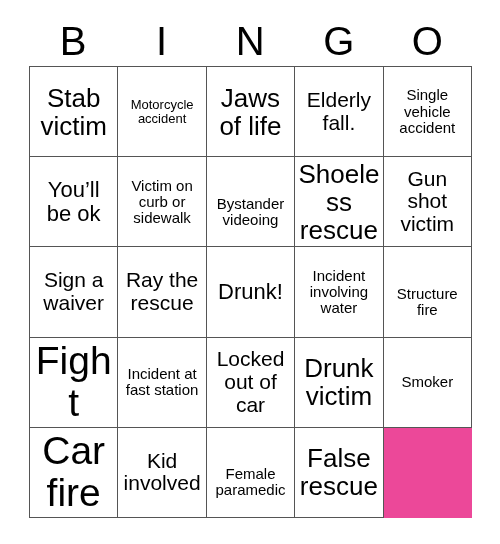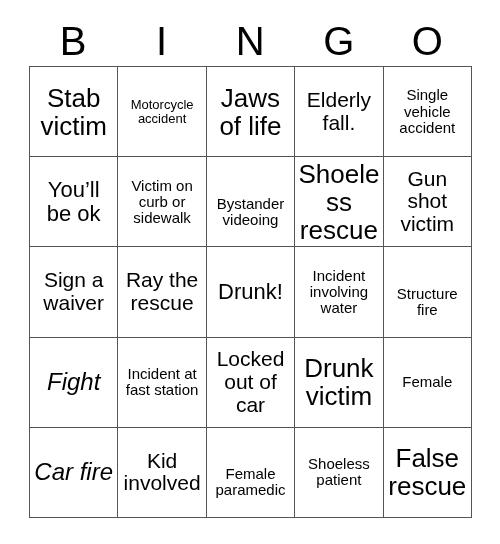--- a/index.html
+++ b/index.html
@@ -73,21 +73,21 @@
   }
   .cell-text {
     display: block;
     width: 100%;
     line-height: 1.08;
     color: #000000;
     word-wrap: break-word;
   }
 
   
-  .size-xxl .cell-text { font-size: 24px; font-style: italic; }
+  .size-xxl .cell-text { font-size: 39px; }
   .size-xl  .cell-text { font-size: 22px; }
   .size-lg  .cell-text { font-size: 26px; }
   .size-md  .cell-text { font-size: 21px; }
   .size-sm  .cell-text { font-size: 15px; }
   .size-xs  .cell-text { font-size: 15px; margin-top: 20px; }
   .size-xxs .cell-text { font-size: 13px; }
 </style>
 </head>
 <body>
 
@@ -153,32 +153,29 @@
       <div class="bingo-cell size-sm">
         <span class="cell-text">Incident at fast station</span>
       </div>
       <div class="bingo-cell size-md">
         <span class="cell-text">Locked out of car</span>
       </div>
       <div class="bingo-cell size-lg">
         <span class="cell-text">Drunk victim</span>
       </div>
       <div class="bingo-cell size-sm">
-        <span class="cell-text">Female</span>
+        <span class="cell-text">Smoker</span>
       </div>
       <div class="bingo-cell size-xxl">
         <span class="cell-text">Car fire</span>
       </div>
       <div class="bingo-cell size-md">
         <span class="cell-text">Kid involved</span>
       </div>
       <div class="bingo-cell size-xs">
         <span class="cell-text">Female paramedic</span>
       </div>
-      <div class="bingo-cell size-sm">
-        <span class="cell-text">Shoeless patient</span>
-      </div>
       <div class="bingo-cell size-lg">
         <span class="cell-text">False rescue</span>
       </div>
     </div>
 
 </div>
 
 </body></html>

